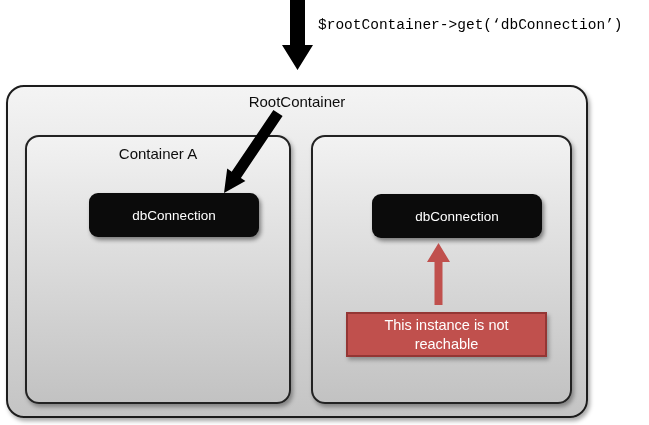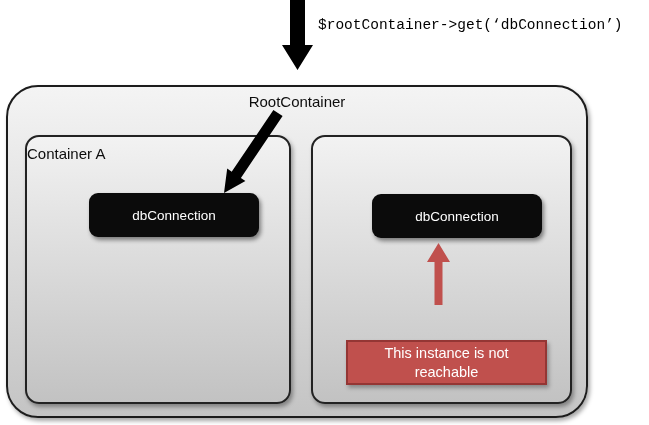--- a/index.html
+++ b/index.html
@@ -18,39 +18,39 @@
 
   .code-label{
     position:absolute;left:318px;top:17px;
     font-family:Liberation Mono, monospace;
     font-size:14.5px;color:#000;white-space:nowrap;
   }
 
   .root-container{
     position:absolute;left:6px;top:85px;width:582px;height:333px;
     background:linear-gradient(#f4f4f4,#c4c4c4);
-    border:2px solid #1c1c1c;border-radius:32px;
+    border:2px solid #1c1c1c;border-radius:18px;
     box-shadow:2px 3px 4px rgba(0,0,0,0.35);
   }
   .root-label{
     position:absolute;top:6px;left:0;width:100%;
     text-align:center;font-size:15px;color:#0d0d0d;
   }
 
   .sub-container{
     position:absolute;top:48px;height:269px;
     background:linear-gradient(#f2f2f2,#c2c2c2);
     border:2px solid #222;border-radius:14px;
     box-shadow:2px 3px 4px rgba(0,0,0,0.35);
   }
   .container-a{left:17px;width:266px;}
   .container-b{left:303px;width:261px;}
   .sub-label{
     position:absolute;top:8px;left:0;width:100%;
-    font-size:15px;color:#0d0d0d;
+    text-align:center;font-size:15px;color:#0d0d0d;
   }
 
   .instance-box{
     position:absolute;width:170px;height:44px;
     background:var(--box-black);
     border-radius:9px;
     box-shadow:2px 3px 4px rgba(0,0,0,0.45);
     display:flex;align-items:center;justify-content:center;
     color:#ffffff;font-size:13.5px;
   }
@@ -58,21 +58,20 @@
   .instance-b{left:59px;top:57px;}
 
   .warning-box{
     position:absolute;left:33px;top:175px;width:201px;height:45px;
     background:var(--warning-fill);
     border:2px solid var(--warning-border);
     box-shadow:2px 3px 4px rgba(0,0,0,0.3);
     display:flex;align-items:center;justify-content:center;
     color:#ffffff;font-size:14.5px;line-height:1.3;text-align:center;
     padding:2px 18px;
-    margin-top:28px;
   }
 
   .arrow-layer{
     position:absolute;left:0;top:0;width:649px;height:425px;
     pointer-events:none;z-index:10;
   }
   .arrow-black{fill:var(--arrow-black);}
   .arrow-red{fill:var(--warning-fill);}
 </style>
 </head>

